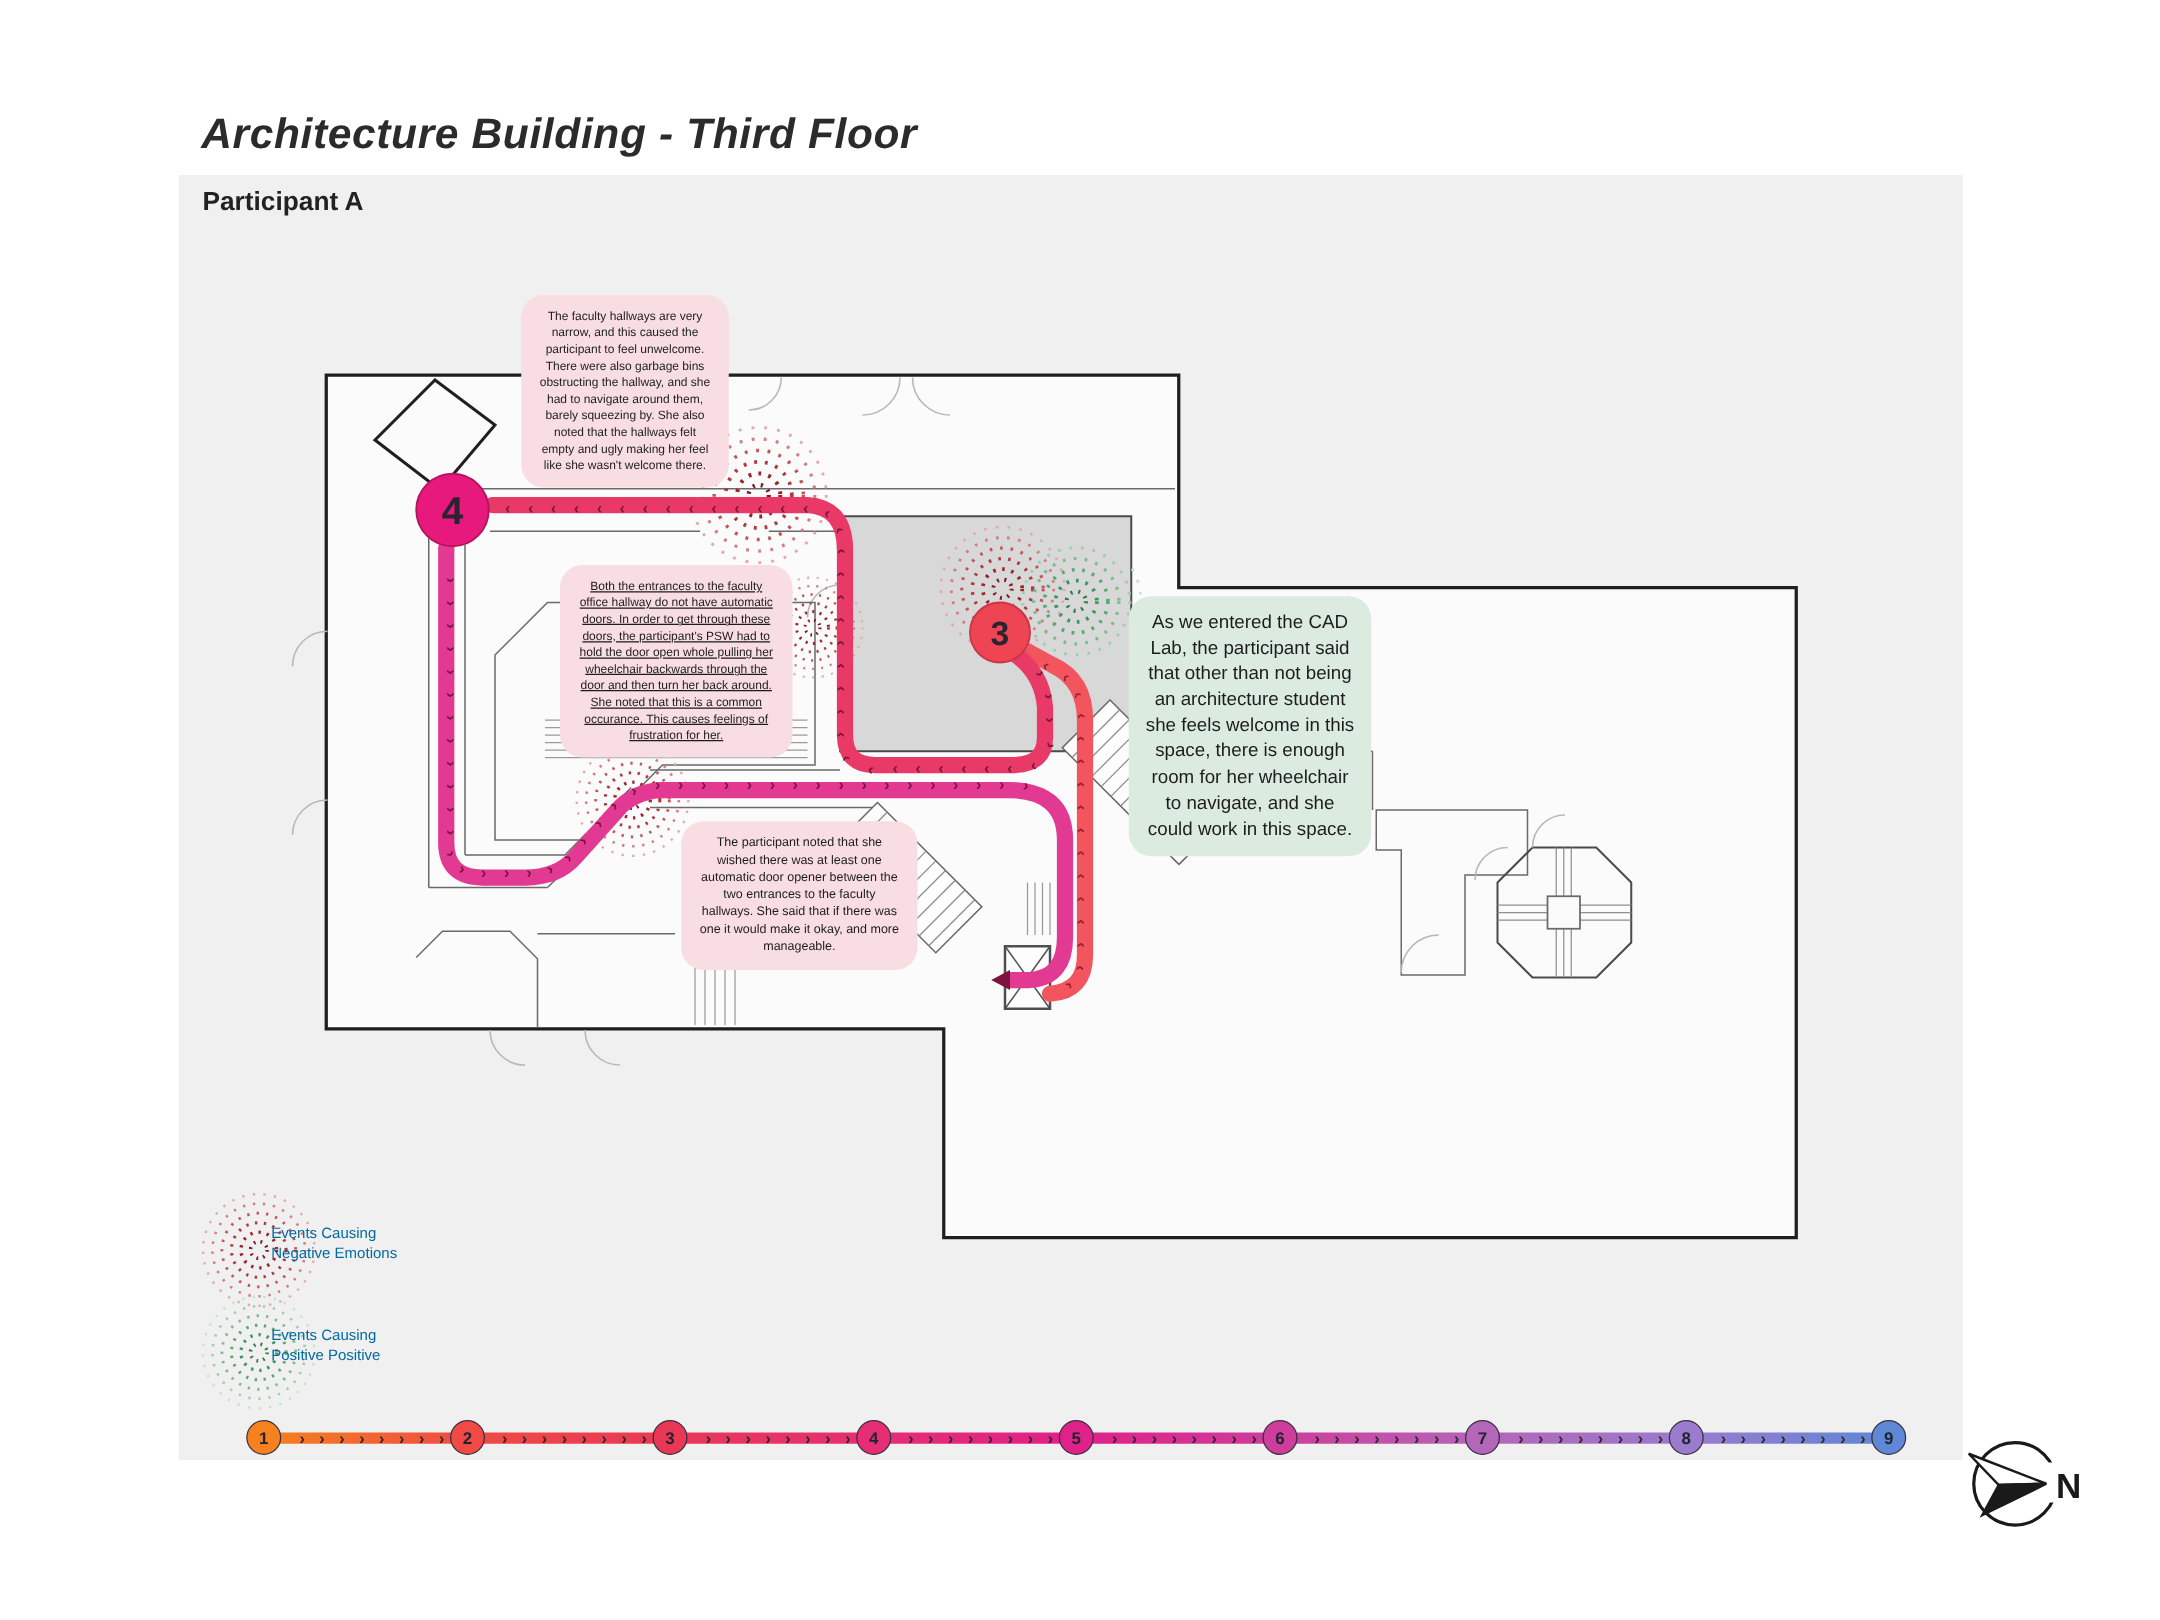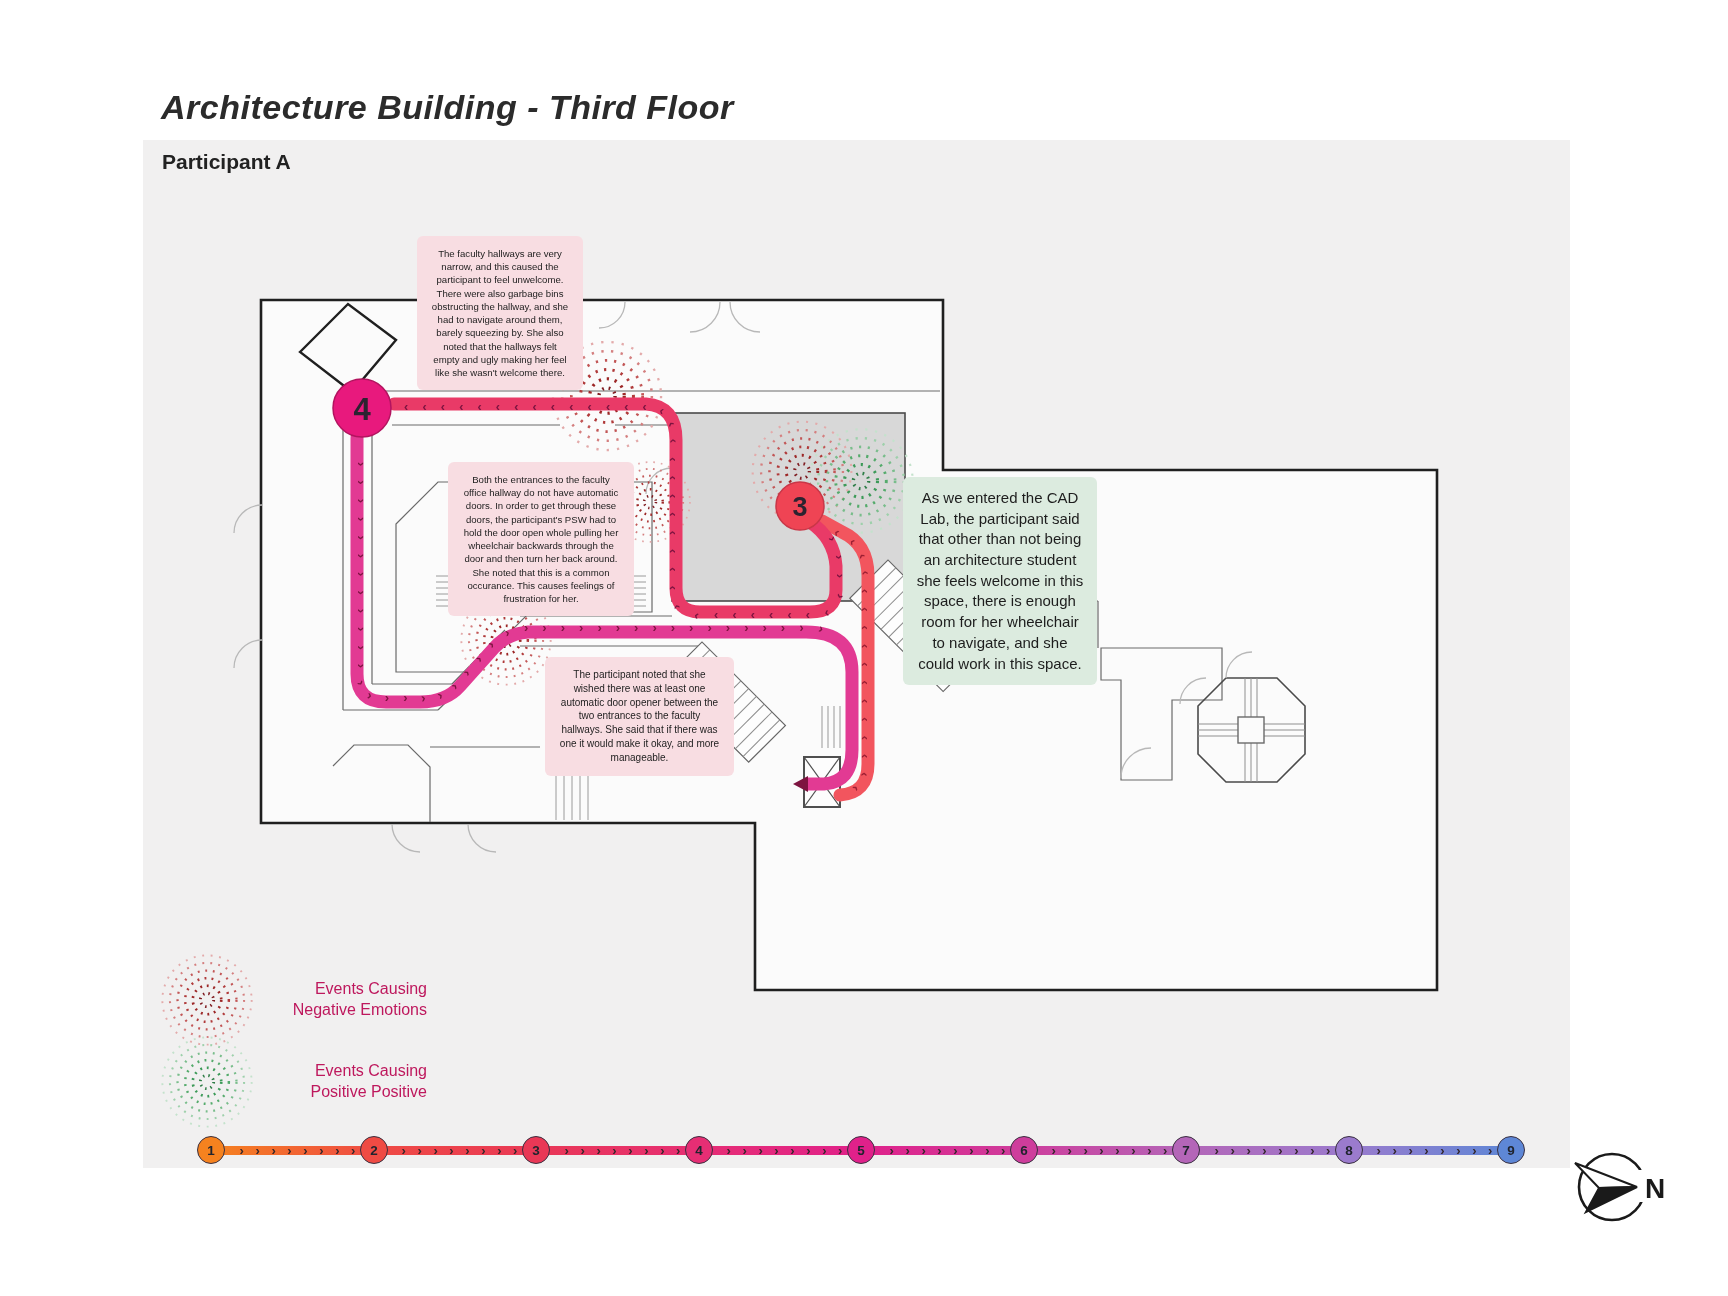--- a/index.html
+++ b/index.html
@@ -4,25 +4,25 @@
 <style>
   html,body{margin:0;padding:0;background:#fff;}
   #stage{position:relative;width:1728px;height:1296px;background:#ffffff;overflow:hidden;
          font-family:"Liberation Sans", sans-serif;}
   .page-title{position:absolute;left:161px;top:88px;font-size:34px;font-weight:700;
               font-style:italic;color:#2b2b2b;letter-spacing:.5px;}
   .panel{position:absolute;left:143px;top:140px;width:1427px;height:1028px;background:#f1f0f0;}
   .participant{position:absolute;left:162px;top:150px;font-size:21px;font-weight:700;
                color:#222;}
   svg.plan{position:absolute;left:0;top:0;width:1728px;height:1296px;}
-  .note{position:absolute;border-radius:6px;padding:11px 12px;font-size:9.6px;line-height:1.38;
+  .note{position:absolute;border-radius:18px;padding:11px 12px;font-size:9.6px;line-height:1.38;
         color:#1d1d1d;text-align:center;z-index:5;}
   .note.neg{background:#f8dde2;}
   .note.pos{background:#dcebdf;}
-  .legend-label{position:absolute;width:210px;text-align:right;font-size:16px;color:#be185d;
+  .legend-label{position:absolute;width:210px;text-align:left;font-size:12px;color:#0369a1;
                 line-height:1.3;z-index:4;}
   
   .tl-bar{position:absolute;left:211px;top:1146px;width:1300px;height:9px;border-radius:5px;
           background:linear-gradient(90deg,#F5821F 0%,#EF4B44 12.5%,#E93856 25%,#E62E74 37.5%,
                      #E0218A 50%,#CE3D9C 62.5%,#B466B8 75%,#9B7BCD 87.5%,#5E87D6 100%);z-index:3;}
   .tl-chev{position:absolute;top:1141px;height:18px;display:flex;align-items:center;
            justify-content:center;font-weight:700;font-size:13px;color:#33262a;
            letter-spacing:4px;z-index:4;white-space:nowrap;overflow:hidden;}
   .tl-node{position:absolute;top:1136px;width:28px;height:28px;border-radius:50%;
            border:1.6px solid #3a3040;display:flex;align-items:center;justify-content:center;
@@ -216,21 +216,21 @@
       <rect x="1638" y="1170" width="32" height="32" fill="#ffffff"></rect>
       <path d="M1637,1187 L1575,1163 L1599,1188 Z" fill="#ffffff" stroke="#1a1a1a" stroke-width="2"></path>
       <path d="M1637,1187 L1599,1188 L1586,1212 Z" fill="#1a1a1a" stroke="#1a1a1a" stroke-width="2"></path>
       <text x="1655" y="1198" text-anchor="middle" font-size="28" font-weight="700" fill="#1a1a1a">N</text>
     </g>
   </svg>
 
   <div class="note neg" style="left:417px;top:236px;width:142px;">
     <span>The faculty hallways are very narrow, and this caused the participant to feel unwelcome. There were also garbage bins obstructing the hallway, and she had to navigate around them, barely squeezing by. She also noted that the hallways felt empty and ugly making her feel like she wasn't welcome there.</span>
   </div>
-  <div class="note neg" style="left:448px;top:462px;width:162px;">
+  <div class="note neg" style="left:448px;top:452px;width:162px;text-decoration:underline;">
     <span>Both the entrances to the faculty office hallway do not have automatic doors. In order to get through these doors, the participant's PSW had to hold the door open whole pulling her wheelchair backwards through the door and then turn her back around. She noted that this is a common occurance. This causes feelings of frustration for her.</span>
   </div>
   <div class="note pos" style="left:903px;top:477px;width:170px;font-size:15px;">
     <span>As we entered the CAD Lab, the participant said that other than not being an architecture student she feels welcome in this space, there is enough room for her wheelchair to navigate, and she could work in this space.</span>
   </div>
   <div class="note neg" style="left:545px;top:657px;width:165px;font-size:10px;">
     <span>The participant noted that she wished there was at least one automatic door opener between the two entrances to the faculty hallways. She said that if there was one it would make it okay, and more manageable.</span>
   </div>
 
   <div class="legend-label" style="left:217px;top:979px;">

